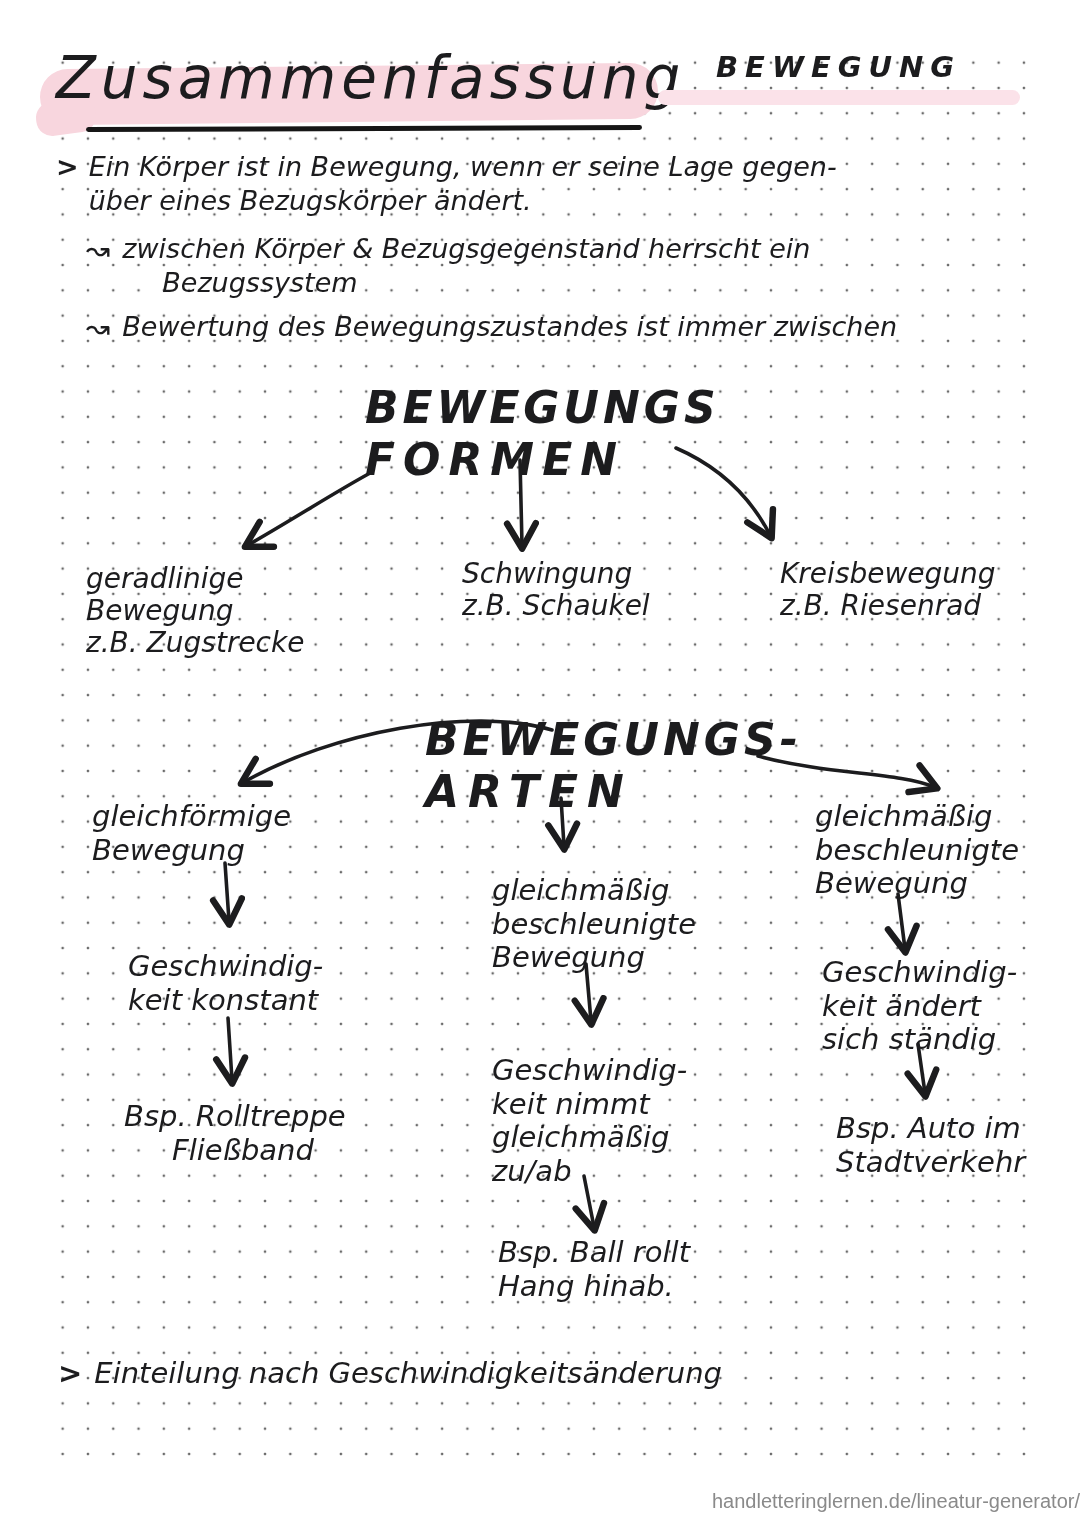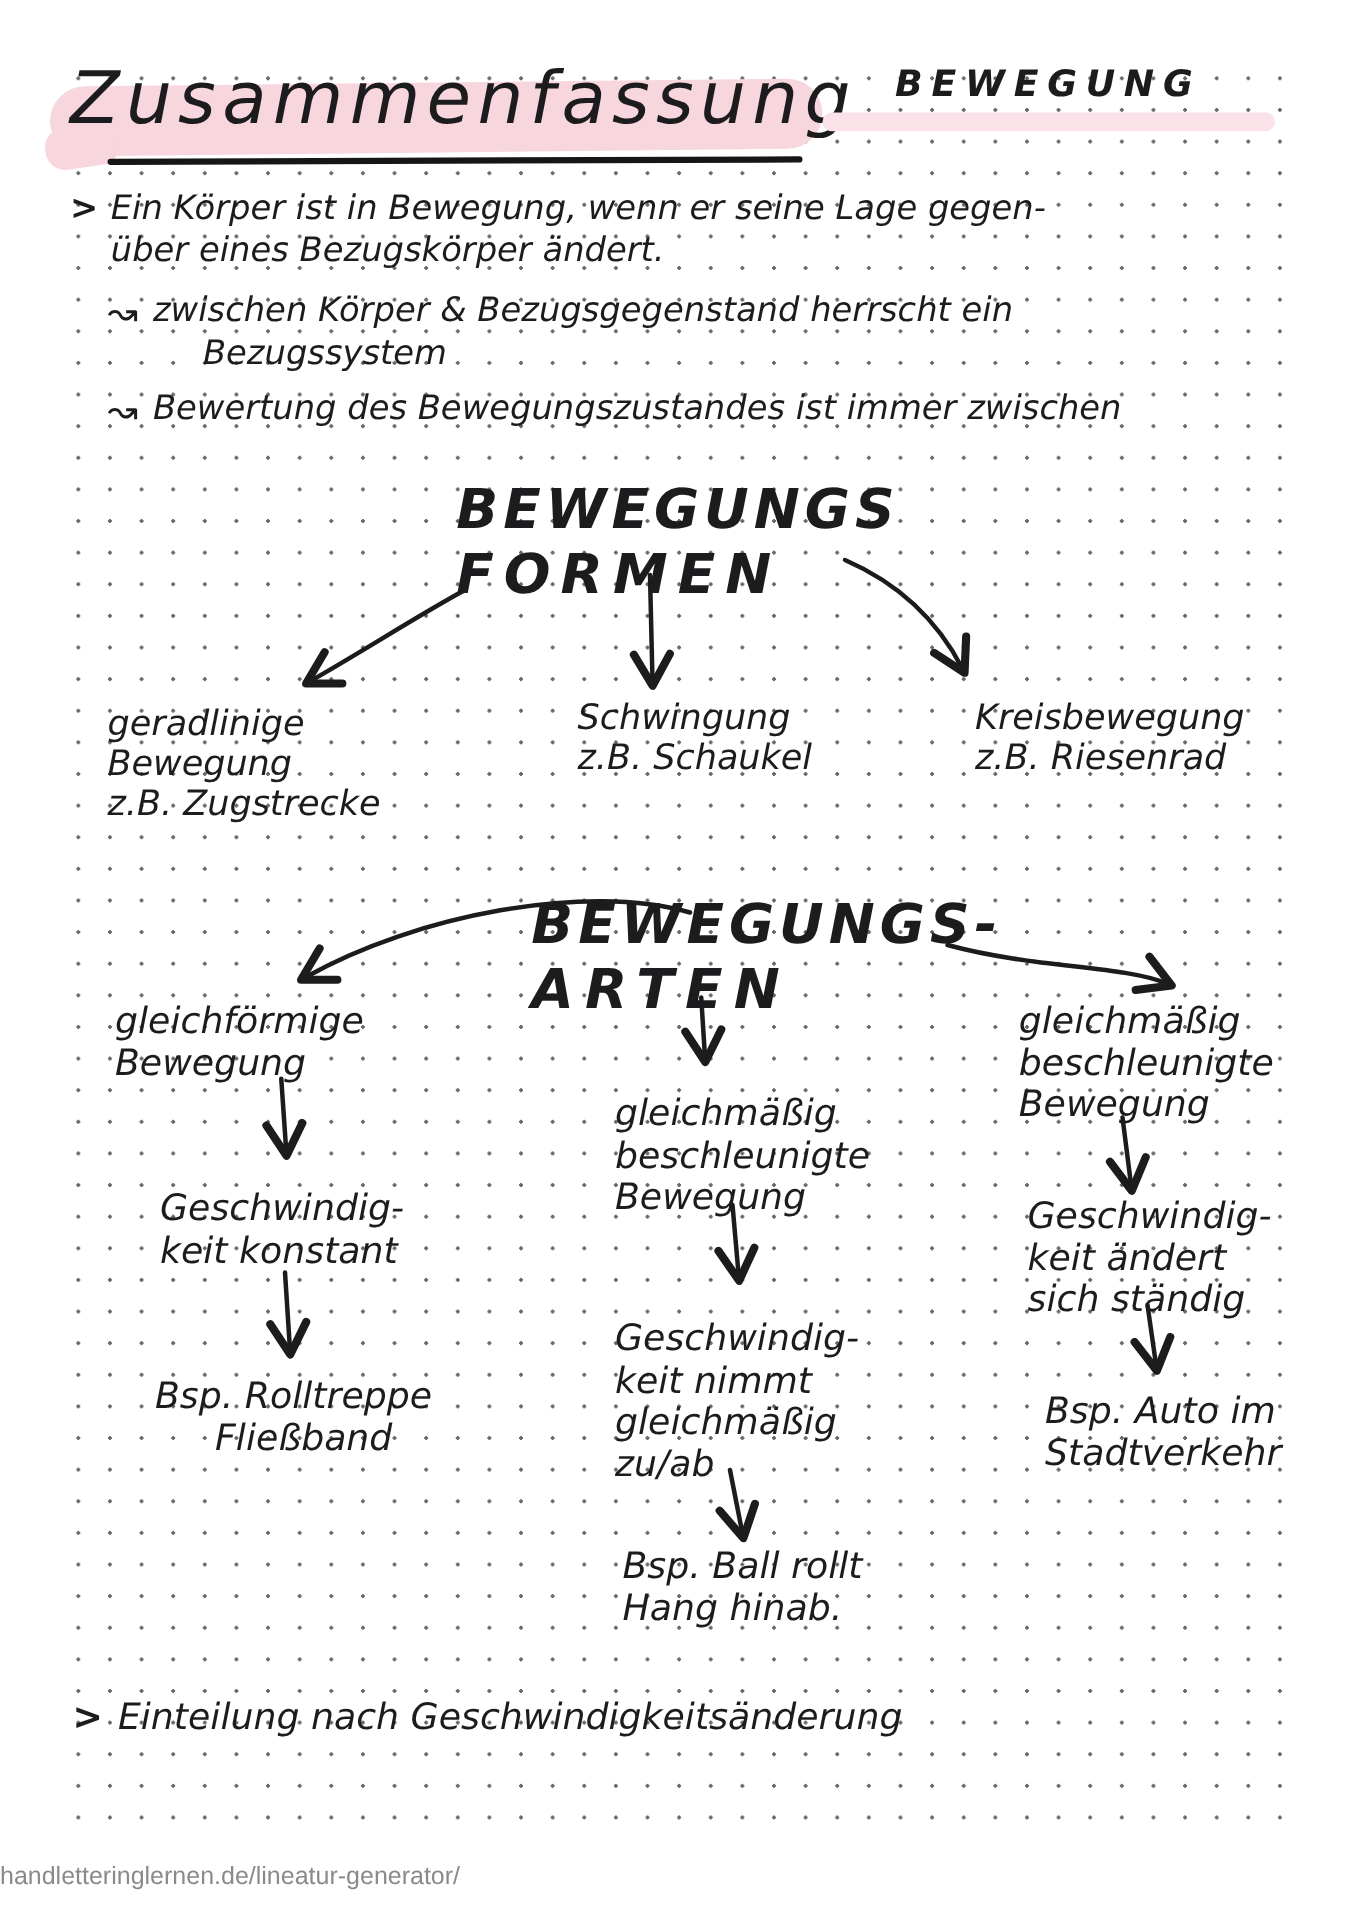--- a/index.html
+++ b/index.html
@@ -42,21 +42,21 @@
 
   
   .node{position:absolute;font-size:28px;line-height:1.14;}
   .col-text{position:absolute;font-size:29px;line-height:1.16;}
   .ex-indent{padding-left:48px;}
 
   
   .outro{position:absolute;left:58px;top:1356px;display:flex;font-size:29px;}
   .outro .marker{font-weight:700;margin-right:12px;}
 
-  .footer{position:absolute;left:0;top:1490px;width:1080px;text-align:left;
+  .footer{position:absolute;left:0;top:1490px;width:1080px;text-align:right;
     font-size:20px;color:#8a8a8a;font-family:"Liberation Sans",sans-serif;}
 
   svg.arrows{position:absolute;left:0;top:0;width:1080px;height:1527px;pointer-events:none;}
 </style>
 </head>
 <body>
 
 <div class="dotgrid"></div>
 
 <span class="title-highlight"></span>

